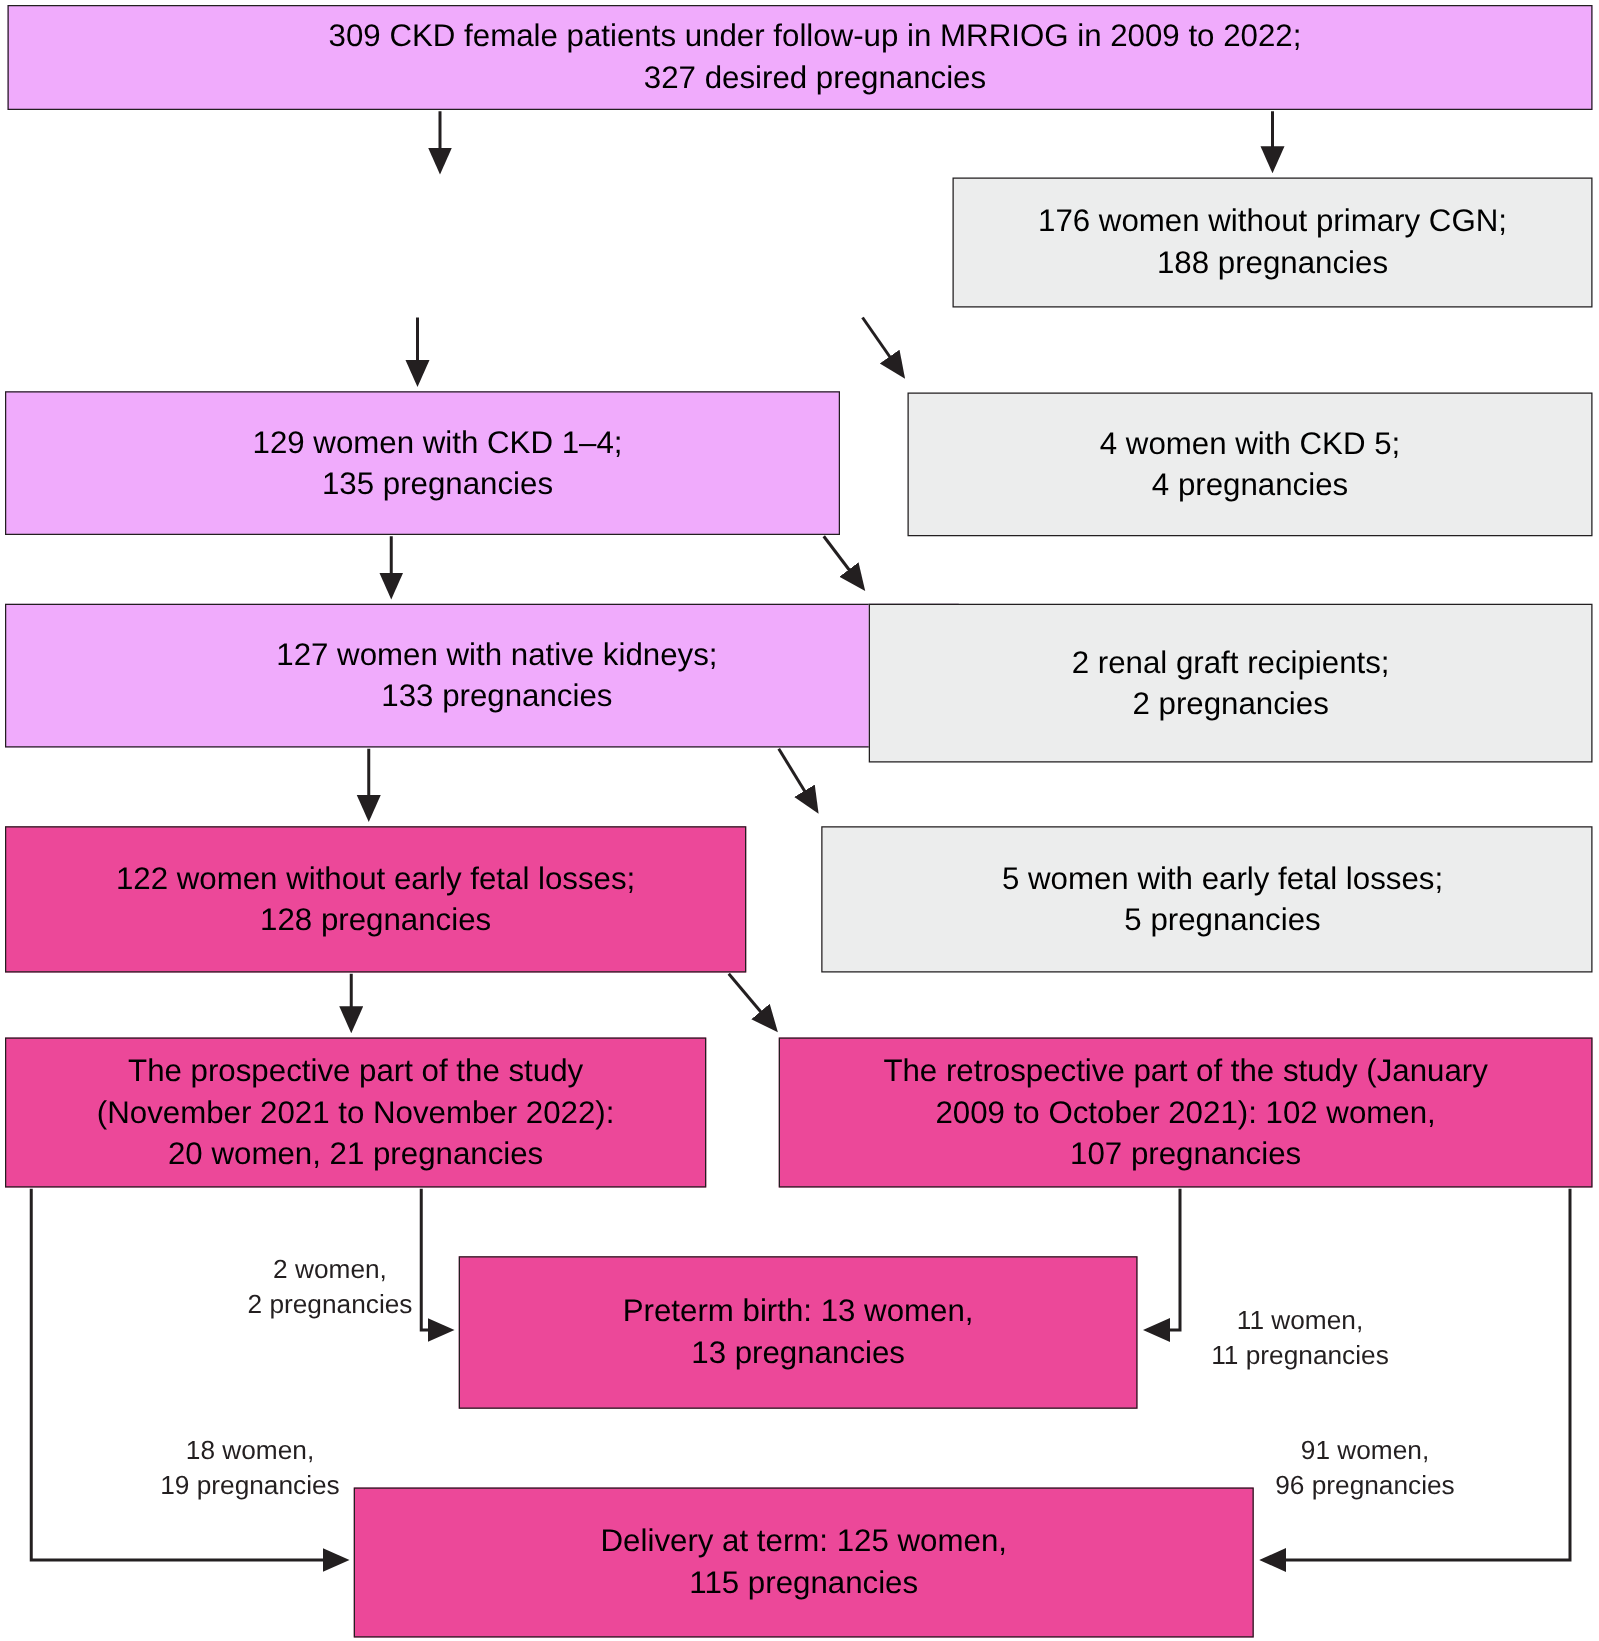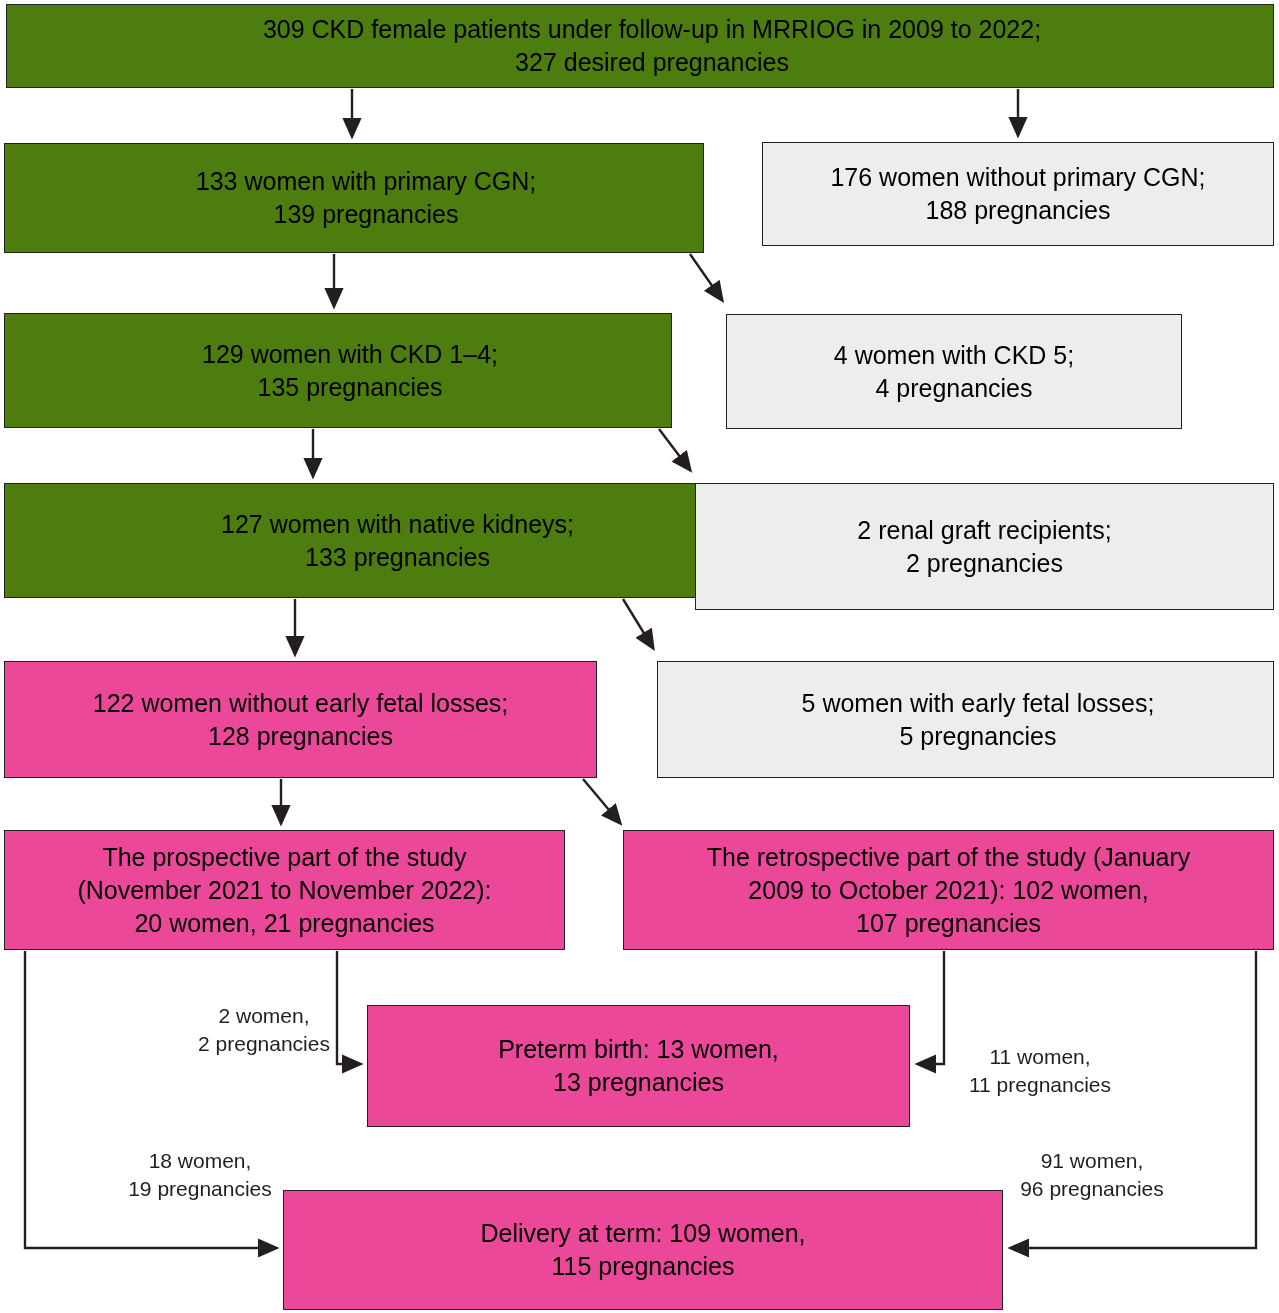--- a/index.html
+++ b/index.html
@@ -23,21 +23,21 @@
     display: flex;
     align-items: center;
     justify-content: center;
     text-align: center;
     border: 1px solid #231f20;
     line-height: 1.32;
     white-space: pre-line;
     padding: 2px 8px;
   }
   .fill-dark {
-    background: #4d7c0f;
+    background: #f0abfc;
     padding-left: 32px;
   }
   .fill-light {
     background: #ec4899;
   }
   .fill-grey {
     background: #eceded;
   }
   .label {
     position: absolute;
@@ -95,30 +95,28 @@
 
       <path d="M25,951 L25,1248 L276,1248"></path>
 
       <path d="M1256,951 L1256,1248 L1011,1248"></path>
     </g>
   </svg>
 
   <div class="box fill-dark" style="left:6px; top:4px; width:1268px; height:84px; font-size:25px;">309 CKD female patients under follow-up in MRRIOG in 2009 to 2022;
 327 desired pregnancies</div>
 
-  <div class="box fill-dark" style="left:4px; top:143px; width:700px; height:110px; font-size:25px;">133 women with primary CGN;
-139 pregnancies</div>
 
   <div class="box fill-grey" style="left:762px; top:142px; width:512px; height:104px; font-size:25px;">176 women without primary CGN;
 188 pregnancies</div>
 
   <div class="box fill-dark" style="left:4px; top:313px; width:668px; height:115px; font-size:25px;">129 women with CKD 1–4;
 135 pregnancies</div>
 
-  <div class="box fill-grey" style="left:726px; top:314px; width:456px; height:115px; font-size:25px;">4 women with CKD 5;
+  <div class="box fill-grey" style="left:726px; top:314px; width:548px; height:115px; font-size:25px;">4 women with CKD 5;
 4 pregnancies</div>
 
   <div class="box fill-dark" style="left:4px; top:483px; width:763px; height:115px; font-size:25px;">127 women with native kidneys;
 133 pregnancies</div>
 
   <div class="box fill-grey" style="left:695px; top:483px; width:579px; height:127px; font-size:25px;">2 renal graft recipients;
 2 pregnancies</div>
 
   <div class="box fill-light" style="left:4px; top:661px; width:593px; height:117px; font-size:25px;">122 women without early fetal losses;
 128 pregnancies</div>
@@ -130,21 +128,21 @@
 (November 2021 to November 2022):
 20 women, 21 pregnancies</div>
 
   <div class="box fill-light" style="left:623px; top:830px; width:651px; height:120px; font-size:25px;">The retrospective part of the study (January
 2009 to October 2021): 102 women,
 107 pregnancies</div>
 
   <div class="box fill-light" style="left:367px; top:1005px; width:543px; height:122px; font-size:25px;">Preterm birth: 13 women,
 13 pregnancies</div>
 
-  <div class="box fill-light" style="left:283px; top:1190px; width:720px; height:120px; font-size:25px;">Delivery at term: 109 women,
+  <div class="box fill-light" style="left:283px; top:1190px; width:720px; height:120px; font-size:25px;">Delivery at term: 125 women,
 115 pregnancies</div>
 
   <div class="label" style="left:184px; top:1002px; width:160px;">2 women,
 2 pregnancies</div>
 
   <div class="label" style="left:950px; top:1002px; width:180px;margin-top:41px;">11 women,
 11 pregnancies</div>
 
   <div class="label" style="left:110px; top:1147px; width:180px;">18 women,
 19 pregnancies</div>

